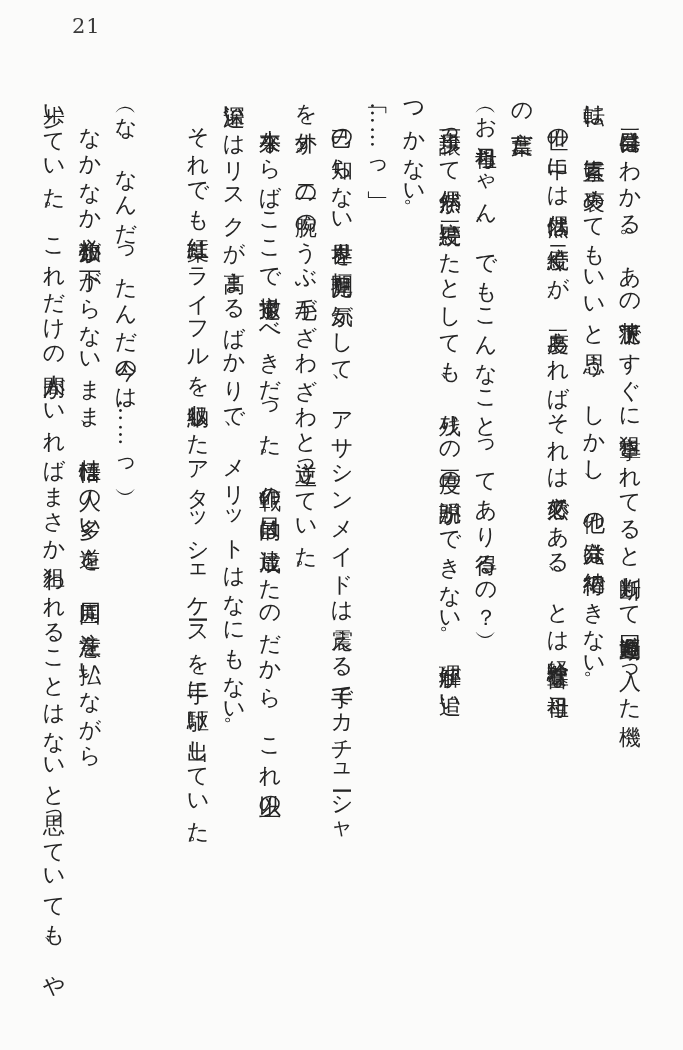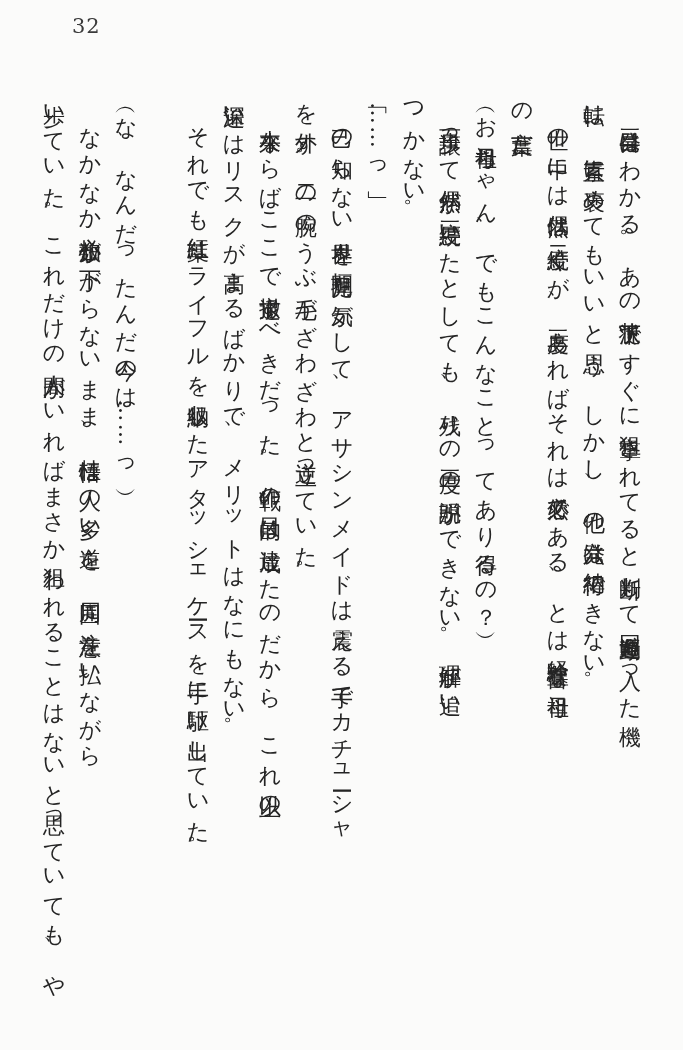--- a/index.html
+++ b/index.html
@@ -39,21 +39,21 @@
     white-space:nowrap;
   }
   .line.paragraph{ text-indent:24px; }
   .line.bracket{ text-indent:12px; }
   .line.none{ text-indent:0; }
 </style>
 </head>
 <body>
 
 <div class="page-wrap">
-  <div class="page-number">32</div>
+  <div class="page-number">21</div>
   <div class="text-block">
       <div class="line paragraph">三発目はわかる。あの状況下ですぐに狙撃されてると判断して回避運動に入った機</div>
       <div class="line none">転は、素直に褒めてもいいと思う。しかし、他の六発は納得できない。</div>
       <div class="line paragraph">世の中には偶然は二度続くが、三度あればそれは必然である、とは経験豊富な祖母</div>
       <div class="line none">の言葉だ。</div>
       <div class="line bracket">（お祖母ちゃん、でもこんなことってあり得るの？）</div>
       <div class="line paragraph">百歩譲って偶然が三度続いたとしても、残りの三度の説明ができない。理解が追い</div>
       <div class="line none">つかない。</div>
       <div class="line bracket">「……っ」</div>
       <div class="line paragraph">己の知らない世界を垣間見た気がして、アサシンメイドは震える手でカチューシャ</div>

